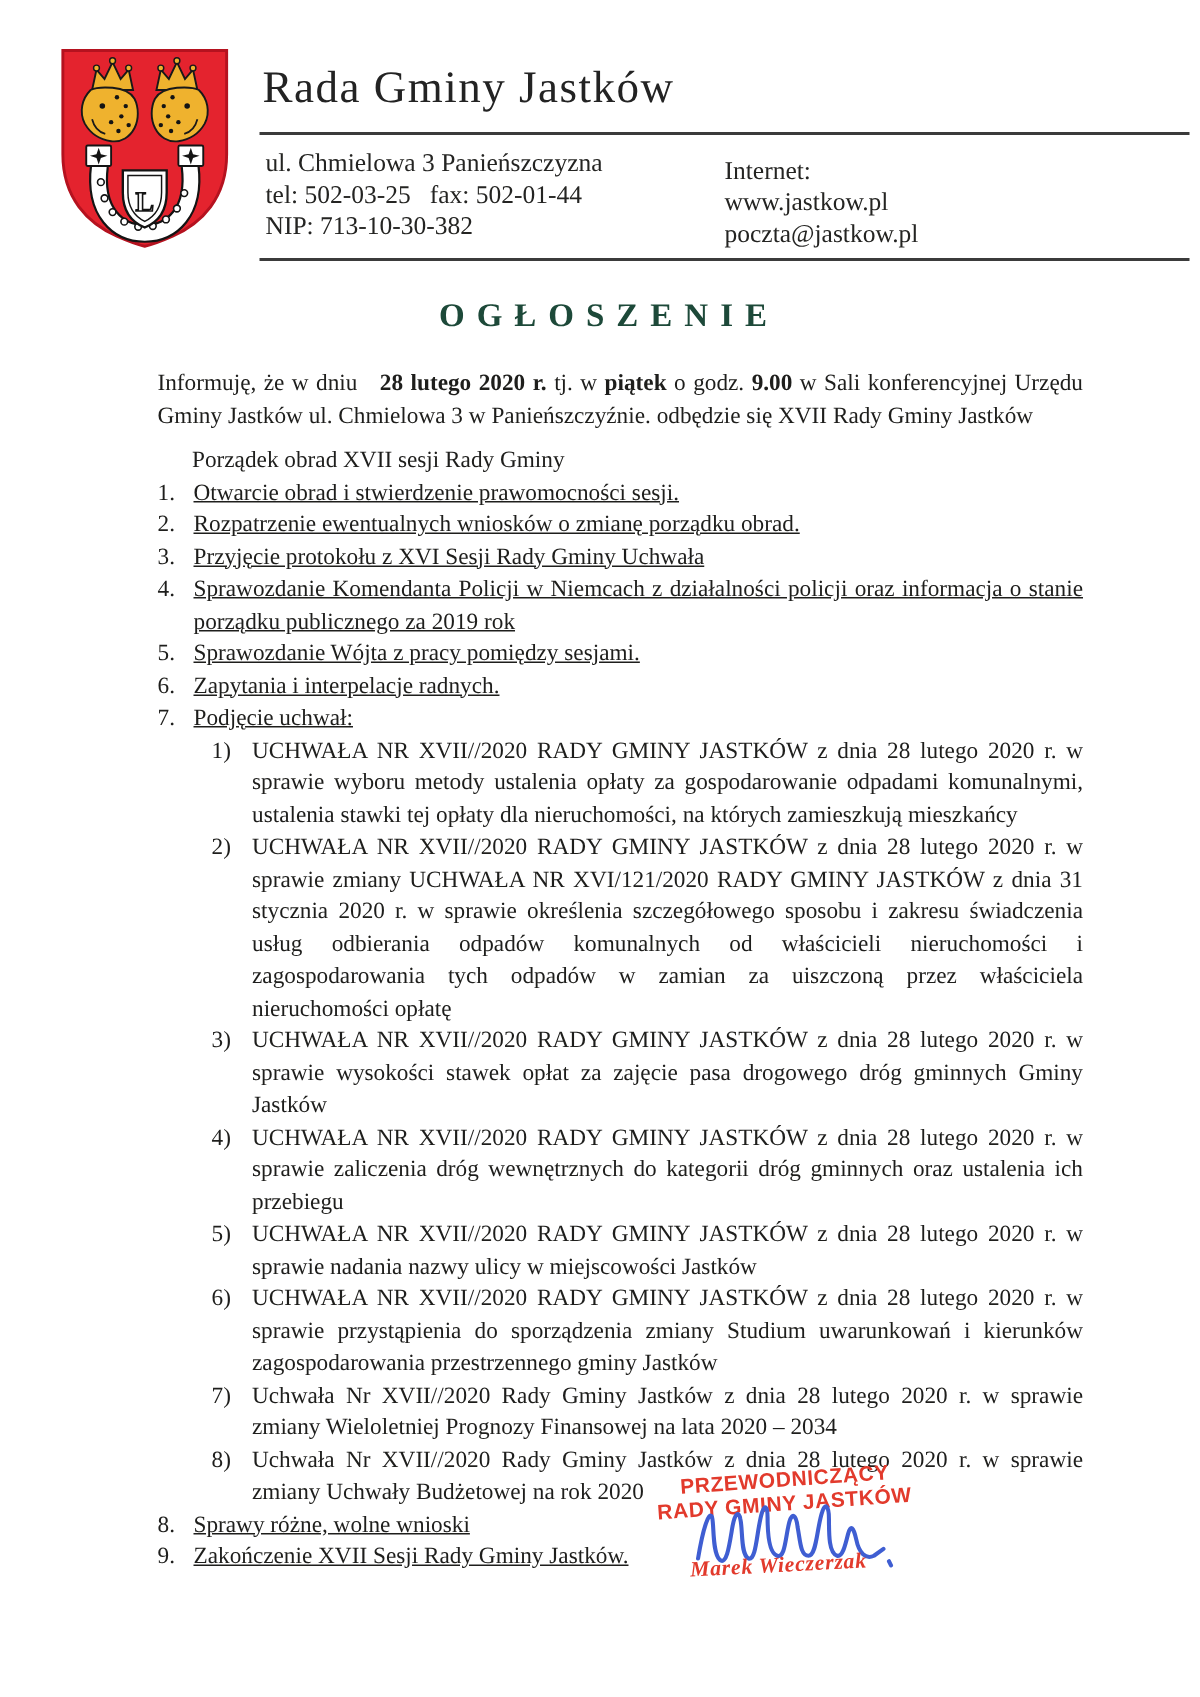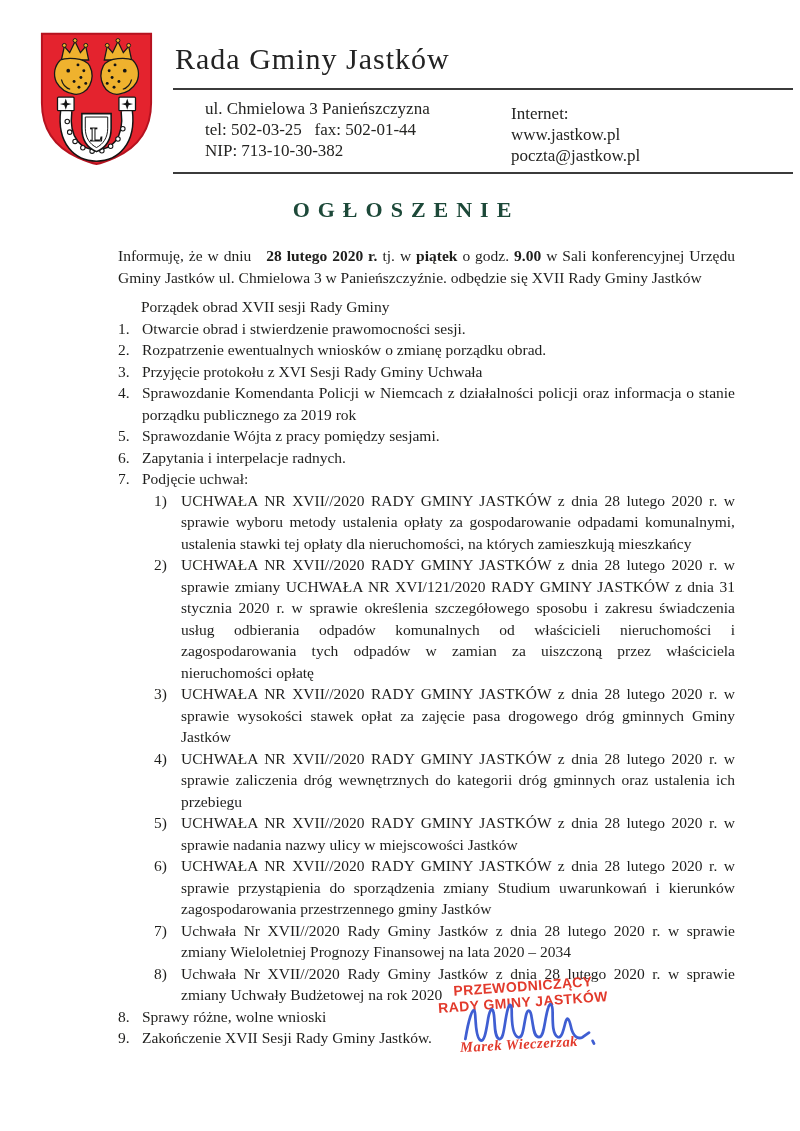--- a/index.html
+++ b/index.html
@@ -7,38 +7,38 @@
     position:relative;width:800px;height:1131px;background:#ffffff;
     font-family:"Liberation Serif", serif;color:#1e1e1c;overflow:hidden;
   }
   
   .header{position:absolute;left:38px;top:30px;display:flex;}
   .crest{width:117px;height:138px;margin-right:18px;flex:0 0 auto;}
   .hright{width:620px;}
   .org-name{font-size:30px;font-weight:normal;margin:12px 0 12px 2px;line-height:34px;letter-spacing:1px;color:#232323;}
   .divider{border-top:2px solid #3b3b3b;height:0;}
   .div1{margin-top:12px;}
-  .contact{display:flex;padding:8px 0 6px 4px;margin-left:28px;}
+  .contact{display:flex;padding:8px 0 6px 4px;}
   .addr{width:306px;}
   .contact-line{font-size:17px;line-height:21px;white-space:pre-wrap;color:#242422;}
   .inet{padding-top:5px;}
   
   .ann-title{
     position:absolute;left:6px;top:197px;width:800px;text-align:center;
     font-size:22px;font-weight:bold;letter-spacing:8px;color:#1d4939;
   }
   
-  .content{position:absolute;left:118px;top:245px;width:617px;font-size:15.5px;line-height:21.5px;text-align:justify;}
+  .content{position:absolute;left:105px;top:245px;width:617px;font-size:15.5px;line-height:21.5px;text-align:justify;}
   .intro{margin:0;white-space:pre-wrap;}
   .b{font-weight:bold;}
   .agenda{margin-top:8px;}
   .agenda-heading{padding-left:23px;text-align:left;}
   .agenda-item{display:flex;}
   .agenda-item .num{flex:0 0 24px;}
-  .agenda-item .txt{flex:1;}
+  .agenda-item .txt{flex:1;text-decoration:underline;}
   .sublist{margin-left:36px;}
   .sub-item{display:flex;}
   .sub-item .num{flex:0 0 27px;}
   .sub-item .txt{flex:1;}
   
   .stamp{position:absolute;left:438px;top:979px;width:170px;height:80px;color:#e23a2c;}
   .stamp-caps{
     font-family:"Liberation Sans", sans-serif;font-weight:bold;text-align:center;
     font-size:14px;line-height:15.5px;letter-spacing:0.4px;transform:rotate(-4deg);white-space:nowrap;
   }

